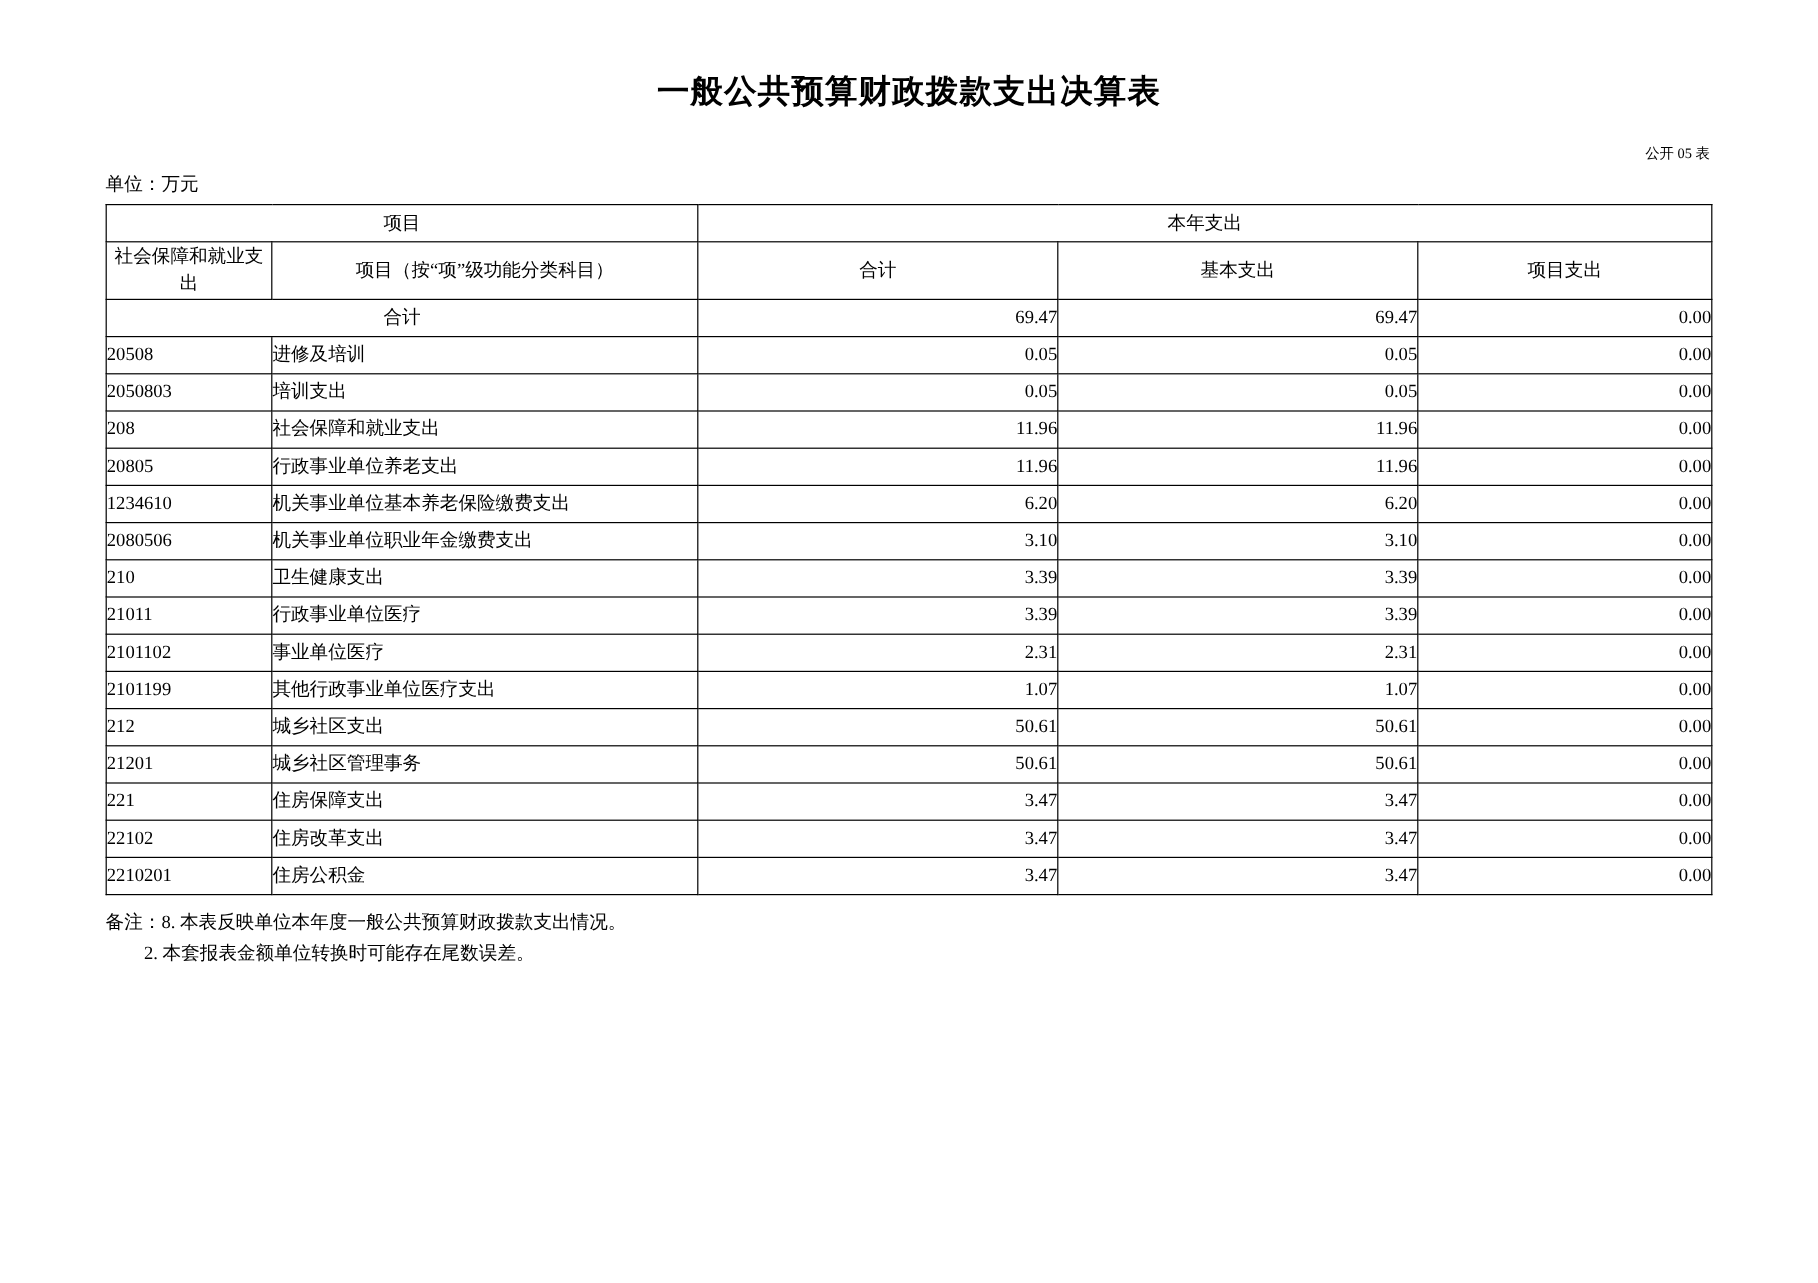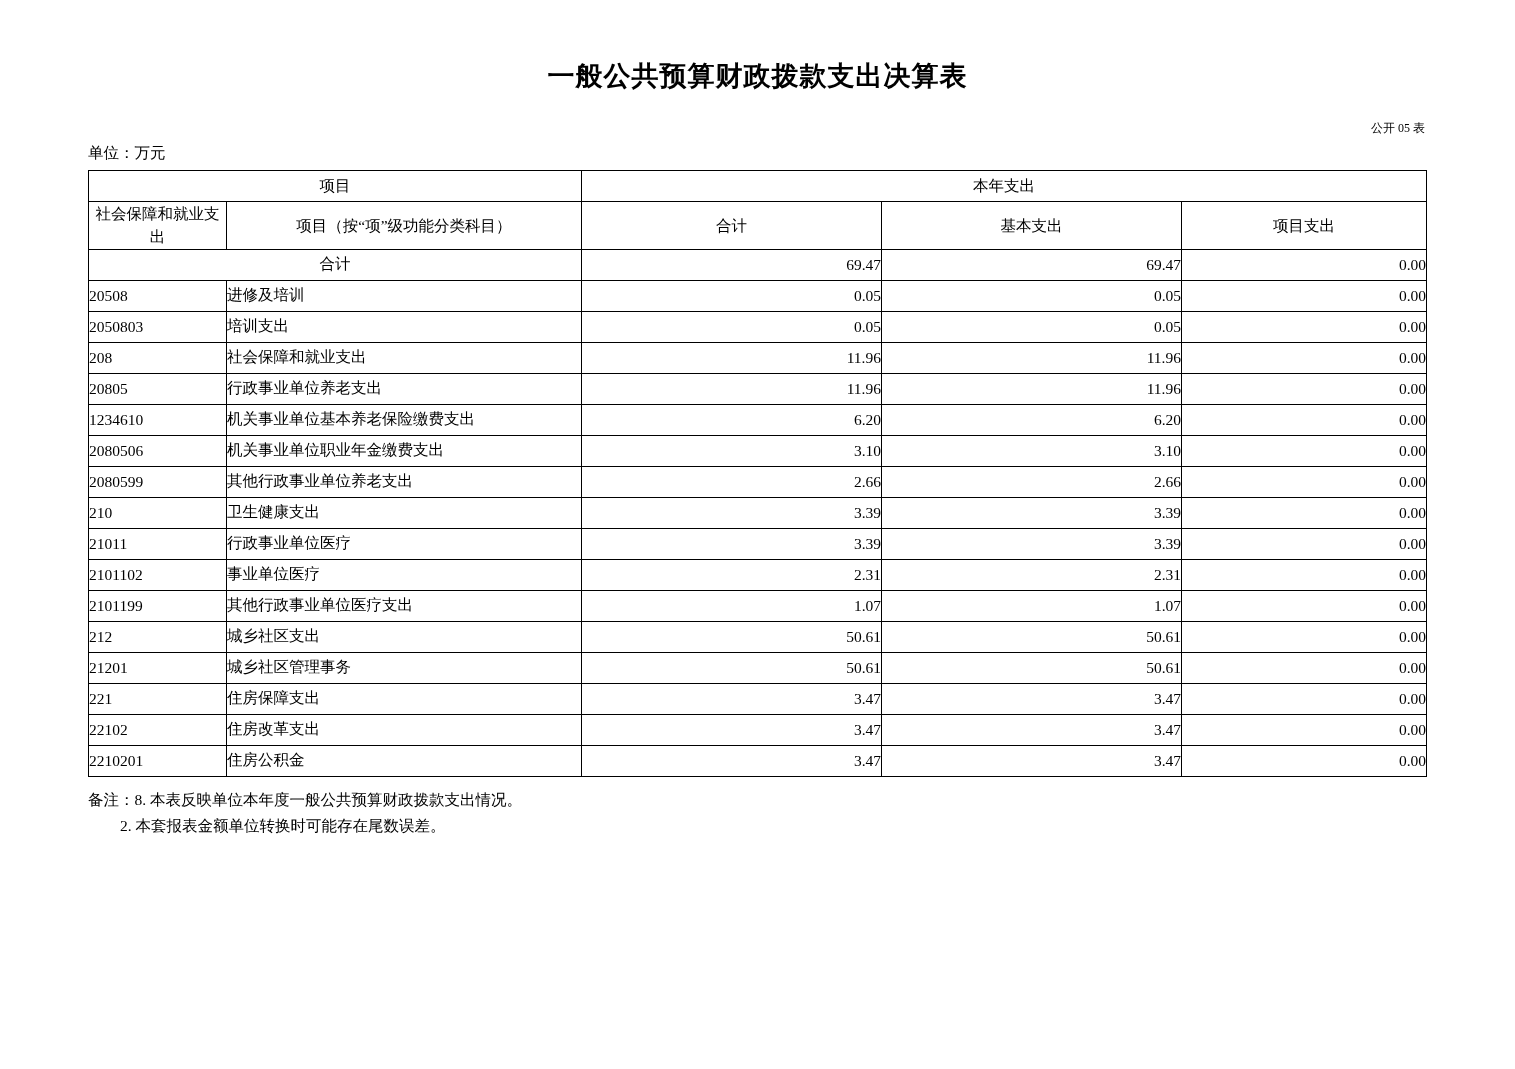--- a/index.html
+++ b/index.html
@@ -172,27 +172,20 @@
           <td class="cell-num">6.20</td>
           <td class="cell-num">0.00</td>
         </tr>
         <tr>
           <td class="cell-code">2080506</td>
           <td class="cell-name">机关事业单位职业年金缴费支出</td>
           <td class="cell-num">3.10</td>
           <td class="cell-num">3.10</td>
           <td class="cell-num">0.00</td>
         </tr>
-        <tr>
-          <td class="cell-code">2080599</td>
-          <td class="cell-name">其他行政事业单位养老支出</td>
-          <td class="cell-num">2.66</td>
-          <td class="cell-num">2.66</td>
-          <td class="cell-num">0.00</td>
-        </tr>
         <tr class="row-bold">
           <td class="cell-code">210</td>
           <td class="cell-name">卫生健康支出</td>
           <td class="cell-num">3.39</td>
           <td class="cell-num">3.39</td>
           <td class="cell-num">0.00</td>
         </tr>
         <tr class="row-bold">
           <td class="cell-code">21011</td>
           <td class="cell-name">行政事业单位医疗</td>

